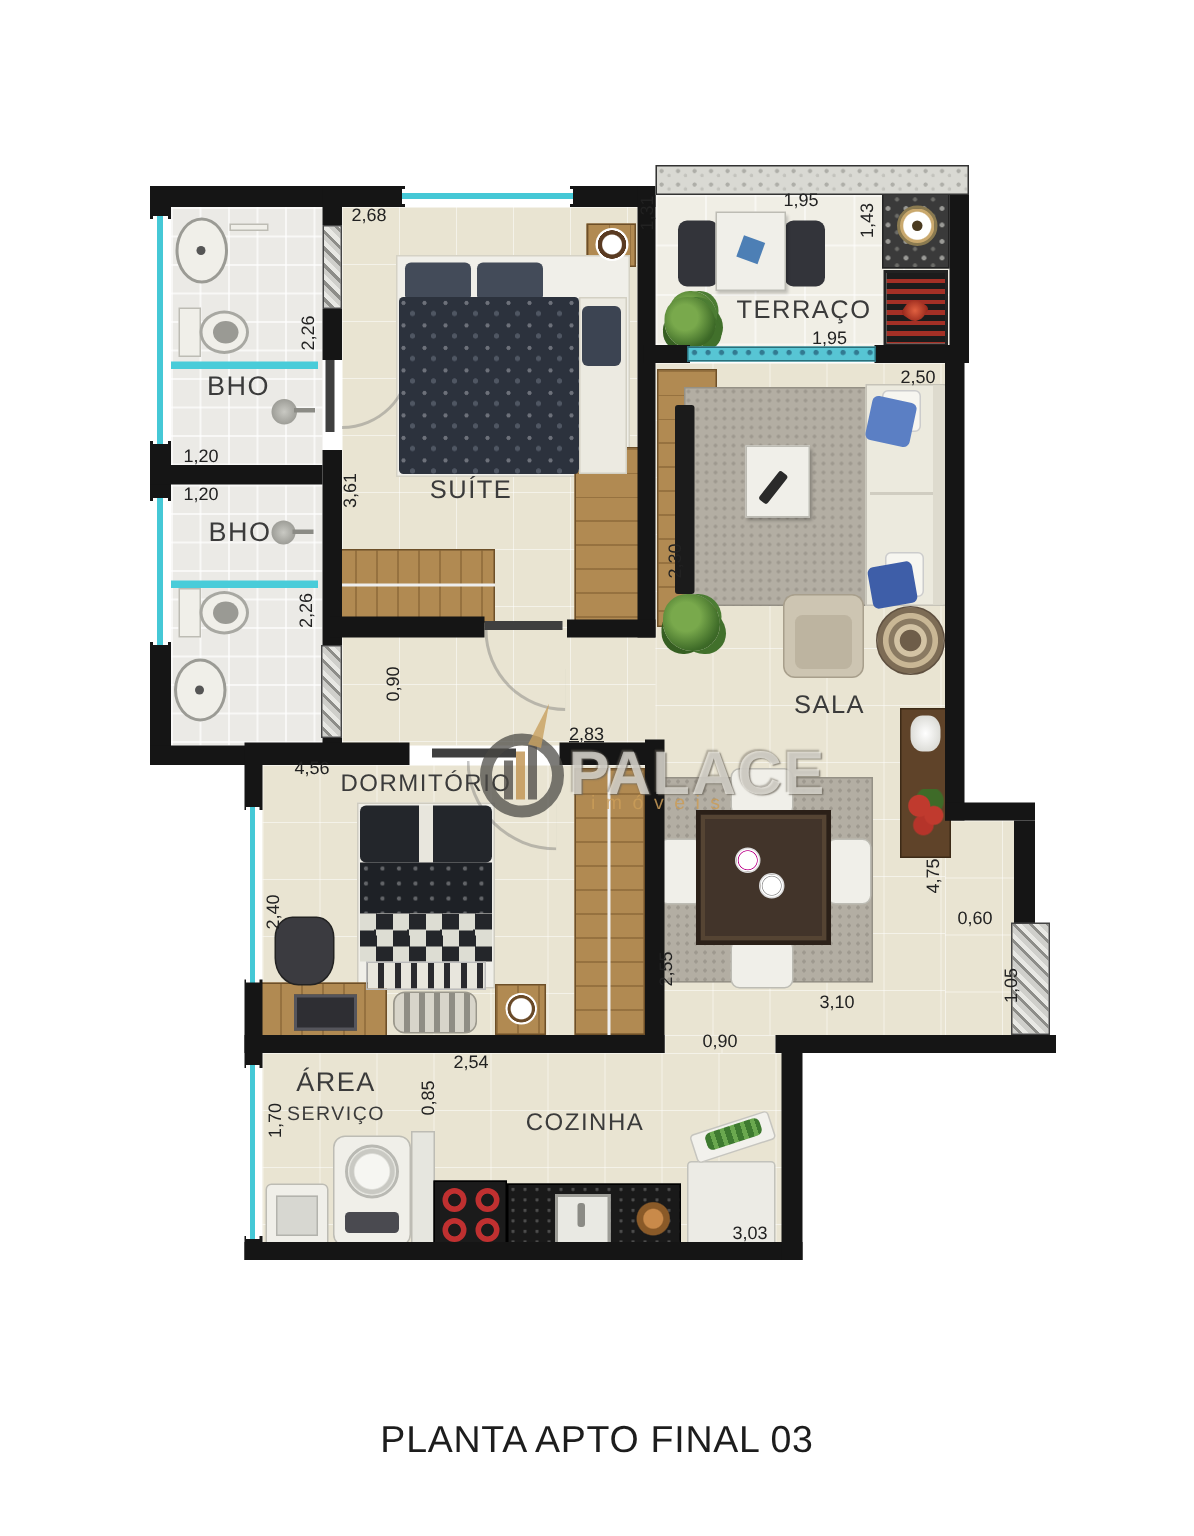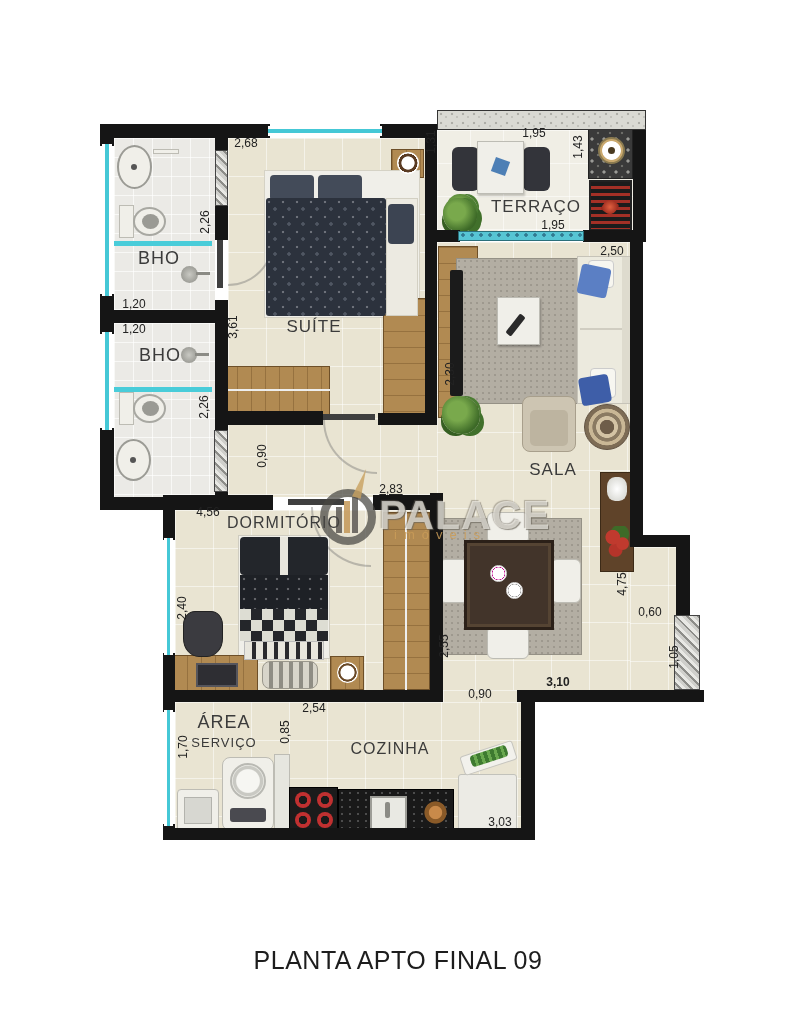--- a/index.html
+++ b/index.html
@@ -252,30 +252,30 @@
   <span class="dim" style="left:612px;top:251px;">2,50</span>
   <span class="dim v" style="left:450px;top:374px;">2,30</span>
   <span class="dim v" style="left:262px;top:456px;">0,90</span>
   <span class="dim" style="left:208px;top:512px;">4,56</span>
   <span class="dim" style="left:391px;top:489px;text-decoration:underline;">2,83</span>
   <span class="dim v" style="left:182px;top:608px;">2,40</span>
   <span class="dim v" style="left:444px;top:646px;">2,55</span>
   <span class="dim v" style="left:622px;top:584px;">4,75</span>
   <span class="dim" style="left:650px;top:612px;">0,60</span>
   <span class="dim v" style="left:674px;top:657px;">1,05</span>
-  <span class="dim" style="left:558px;top:682px;font-weight:bold;">3,10</span>
+  <span class="dim" style="left:558px;top:668px;">3,10</span>
   <span class="dim" style="left:480px;top:694px;">0,90</span>
   <span class="dim" style="left:314px;top:708px;">2,54</span>
   <span class="dim v" style="left:183px;top:747px;">1,70</span>
   <span class="dim v" style="left:285px;top:732px;">0,85</span>
   <span class="dim" style="left:500px;top:822px;text-align:right;">3,03</span>
 
   <div class="wm" id="wm-ring"></div>
   <div class="wm wm-bar" style="left:336px;top:507px;width:6px;height:26px;"></div>
   <div class="wm wm-bar" style="left:344px;top:501px;width:6px;height:32px;background:rgba(195,152,88,.85);"></div>
   <div class="wm wm-bar" style="left:352px;top:497px;width:6px;height:36px;"></div>
   <div class="wm" id="wm-spike"></div>
   <span class="wm" id="wm-brand">PALACE</span>
   <span class="wm" id="wm-sub">imóveis</span>
 
-  <div id="title">PLANTA APTO FINAL 09</div>
+  <div id="title">PLANTA APTO FINAL 03</div>
 
 </div>
 
 </body></html>

